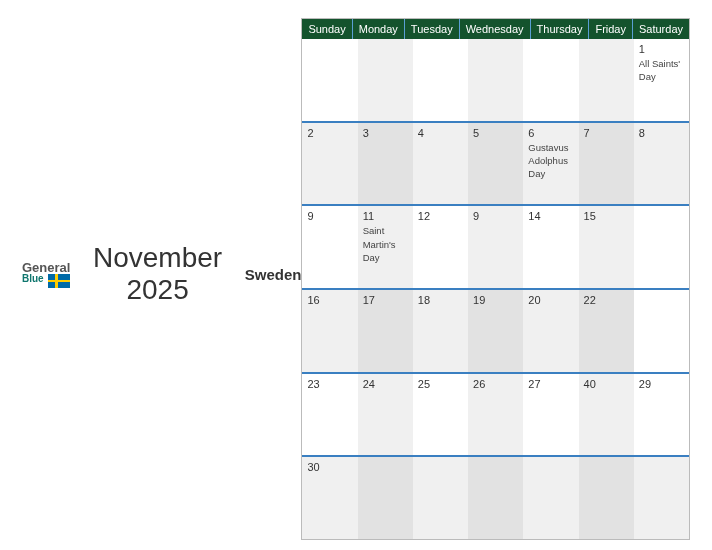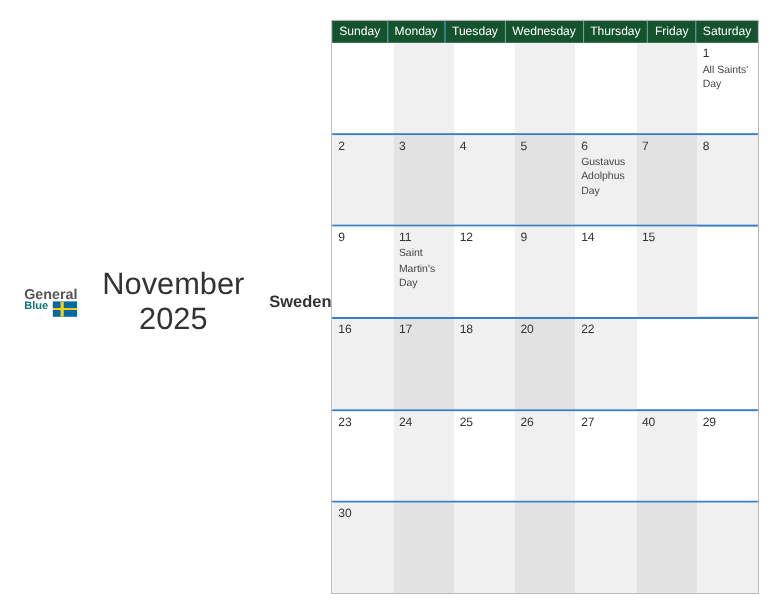--- a/index.html
+++ b/index.html
@@ -223,20 +223,23 @@
           <div class="cell">
             <span class="cell-date">16</span>
           </div>
           <div class="cell">
             <span class="cell-date">17</span>
           </div>
           <div class="cell">
             <span class="cell-date">18</span>
           </div>
           <div class="cell">
+            <span class="cell-date">19</span>
+          </div>
+          <div class="cell">
             <span class="cell-date">20</span>
           </div>
           <div class="cell">
             <span class="cell-date">22</span>
           </div>
         </div>
         <div class="week">
           <div class="cell">
             <span class="cell-date">23</span>
           </div>

